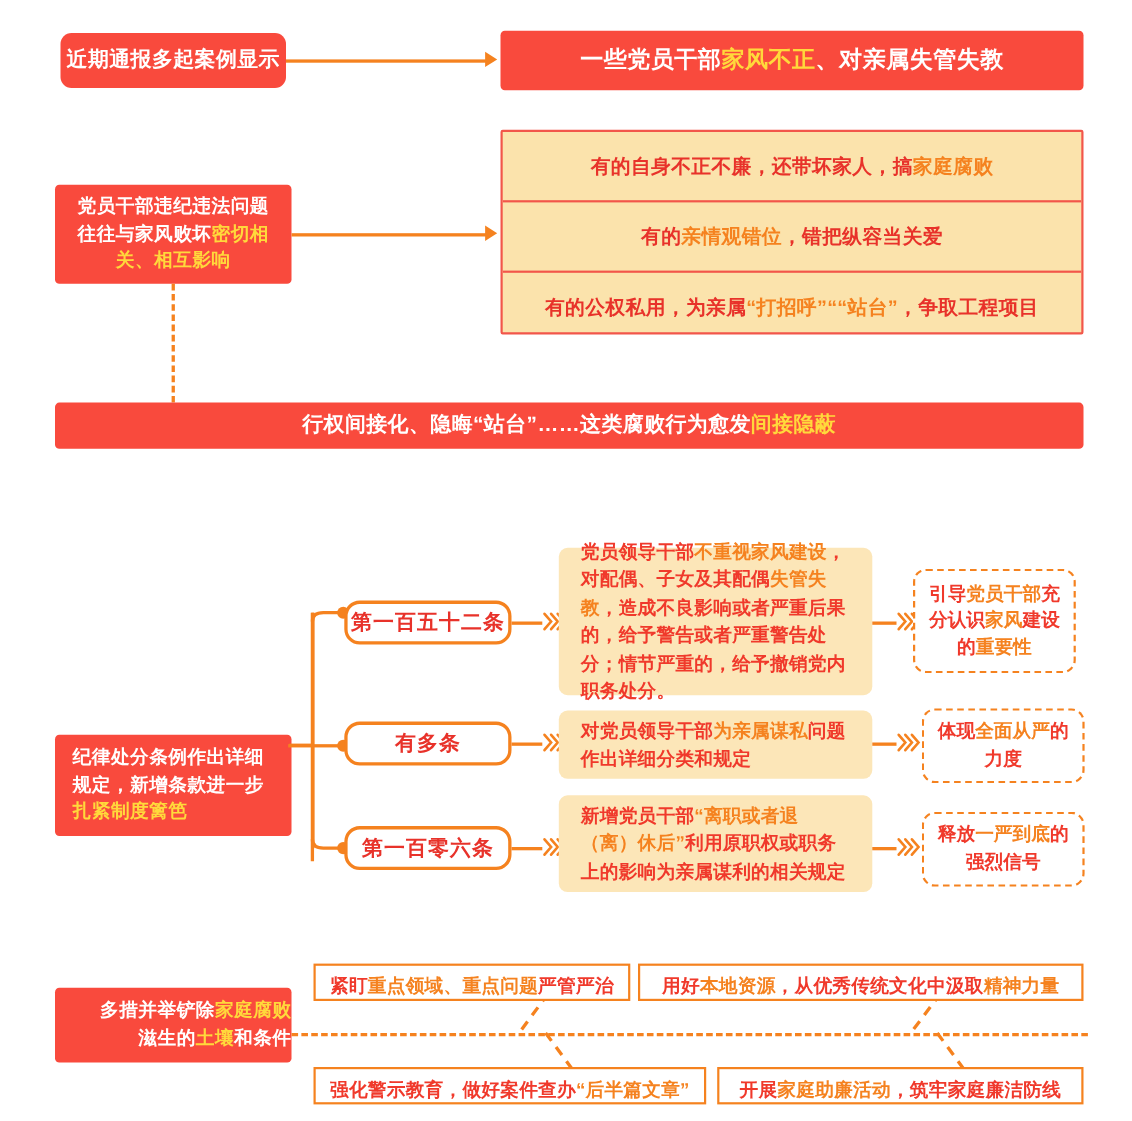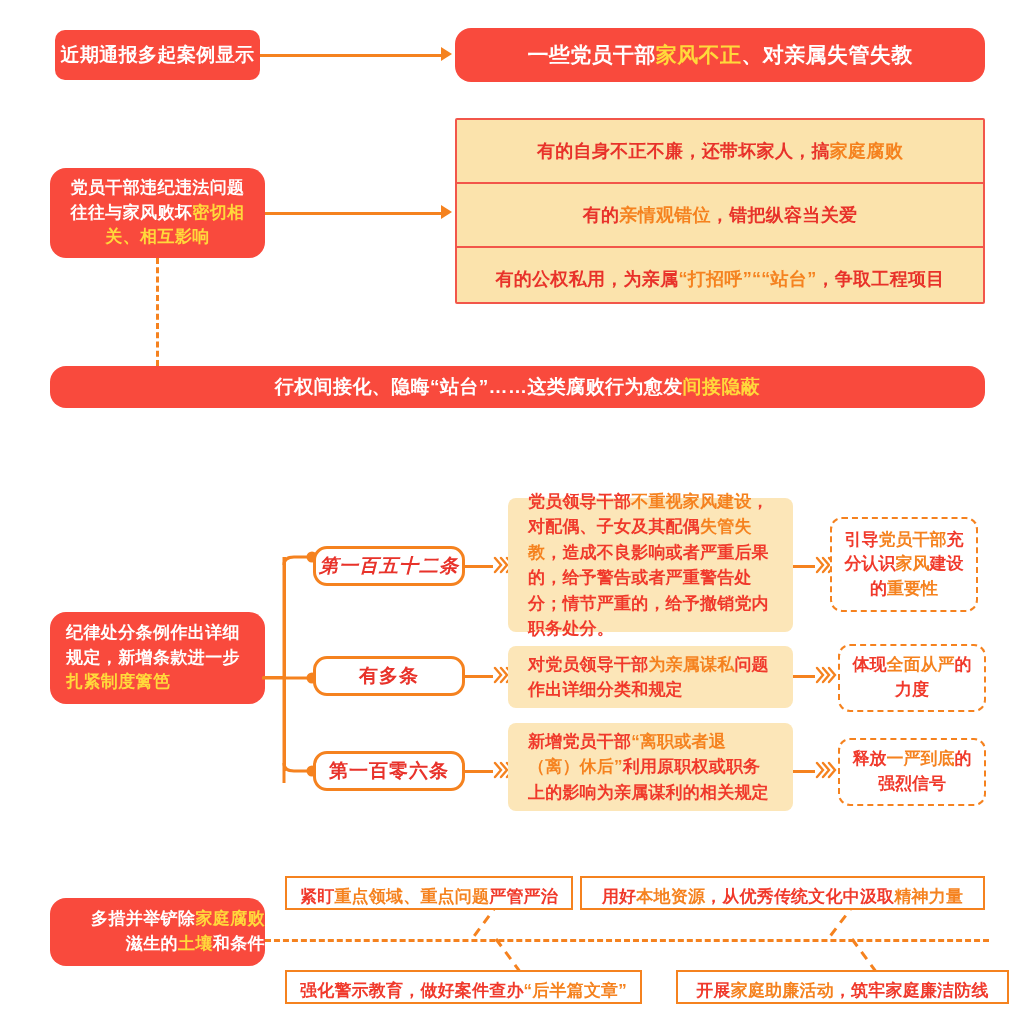--- a/index.html
+++ b/index.html
@@ -15,21 +15,21 @@
   .abs{position:absolute;box-sizing:border-box;}
 
   
   .hl-yellow{color:#FFD93B;}
   .hl-orange{color:#F5821F;}
   .hl-red{color:#F0392B;}
 
   
   .redbox{
     background:#F94A3D;
-    border-radius:16px;
+    border-radius:4px;
     color:#ffffff;
     font-weight:bold;
     display:flex;
     align-items:center;
     justify-content:center;
     text-align:center;
     line-height:1.45;
     letter-spacing:.4px;
   }
   .redbox.small{border-radius:10px;}
@@ -157,40 +157,40 @@
       </span>
     </div>
   </div>
 
   <div class="abs redbox" style="left:50px;top:366px;width:935px;height:42px;font-size:19px;">
     <span>
       <span>行权间接化、隐晦“站台”……这类腐败行为愈发</span><span class="hl-yellow">间接隐蔽</span>
     </span>
   </div>
 
-  <div class="abs redbox" style="left:50px;top:612px;width:215px;height:92px;font-size:17px;flex-direction:column;align-items:flex-start;padding-left:16px;">
+  <div class="abs redbox" style="left:50px;top:668px;width:215px;height:92px;font-size:17px;flex-direction:column;align-items:flex-start;padding-left:16px;">
     <span>纪律处分条例作出详细</span>
     <span>规定，新增条款进一步</span>
     <span class="hl-yellow">扎紧制度篱笆</span>
   </div>
 
   <svg class="abs" style="left:262px;top:545px;width:60px;height:240px;" width="60" height="240" viewBox="0 0 60 240">
     <path d="M0,133 L22,133" stroke="#F5821F" stroke-width="3" fill="none"></path>
     <path d="M22,20 L22,246" stroke="#F5821F" stroke-width="3" fill="none" transform="translate(0,-8)"></path>
     <path d="M22,20 Q22,12 32,12 L46,12" stroke="#F5821F" stroke-width="3" fill="none"></path>
     <path d="M22,246 Q22,254 32,254 L46,254" stroke="#F5821F" stroke-width="3" fill="none" transform="translate(0,-28)"></path>
     <path d="M22,133 L46,133" stroke="#F5821F" stroke-width="3" fill="none"></path>
     <circle cx="50" cy="12" r="5.5" fill="#F5821F"></circle>
     <circle cx="50" cy="133" r="5.5" fill="#F5821F"></circle>
     <circle cx="50" cy="226" r="5.5" fill="#F5821F"></circle>
   </svg>
   <div class="abs vline" style="left:283px;top:557px;height:214px;"></div>
   <div class="abs hline" style="left:263px;top:676px;width:22px;"></div>
 
-  <div class="abs pill" style="left:313px;top:546px;width:152px;height:40px;font-size:19px;font-style:italic;">
+  <div class="abs pill" style="left:313px;top:546px;width:152px;height:40px;font-size:19px;">
     <span>第一百五十二条</span>
   </div>
   <div class="abs hline" style="left:465px;top:564.5px;width:28px;"></div>
   <svg class="abs" style="left:491px;top:556px;" width="22" height="18" viewBox="0 0 22 18">
     <path d="M4,2 L10,9 L4,16 M10,2 L16,9 L10,16 M16,2 L22,9 L16,16" stroke="#F5821F" stroke-width="2.4" fill="none" stroke-linecap="round"></path>
   </svg>
   <div class="abs softcard" style="left:508px;top:498px;width:285px;height:134px;font-size:17px;">
     <span>
       <span class="hl-red">党员领导干部</span><span class="hl-orange">不重视家风建设</span><span class="hl-red">，对配偶、子女及其配偶</span><span class="hl-orange">失管失教</span><span class="hl-red">，造成不良影响或者严重后果的，给予警告或者严重警告处分；情节严重的，给予撤销党内职务处分。</span>
     </span>
@@ -278,19 +278,19 @@
       <span class="hl-red">用好</span><span class="hl-orange">本地资源</span><span class="hl-red">，从优秀传统文化中汲取</span><span class="hl-orange">精神力量</span>
     </span>
   </div>
 
   <div class="abs rectbox" style="left:285px;top:970px;width:357px;height:34px;font-size:17px;">
     <span>
       <span class="hl-red">强化警示教育，做好案件查办</span><span class="hl-orange">“后半篇文章”</span>
     </span>
   </div>
 
-  <div class="abs rectbox" style="left:676px;top:970px;width:333px;height:34px;font-size:17px;">
+  <div class="abs rectbox" style="left:652px;top:970px;width:333px;height:34px;font-size:17px;">
     <span>
       <span class="hl-red">开展</span><span class="hl-orange">家庭助廉活动</span><span class="hl-red">，筑牢家庭廉洁防线</span>
     </span>
   </div>
 
 </div>
 
 </body></html>

